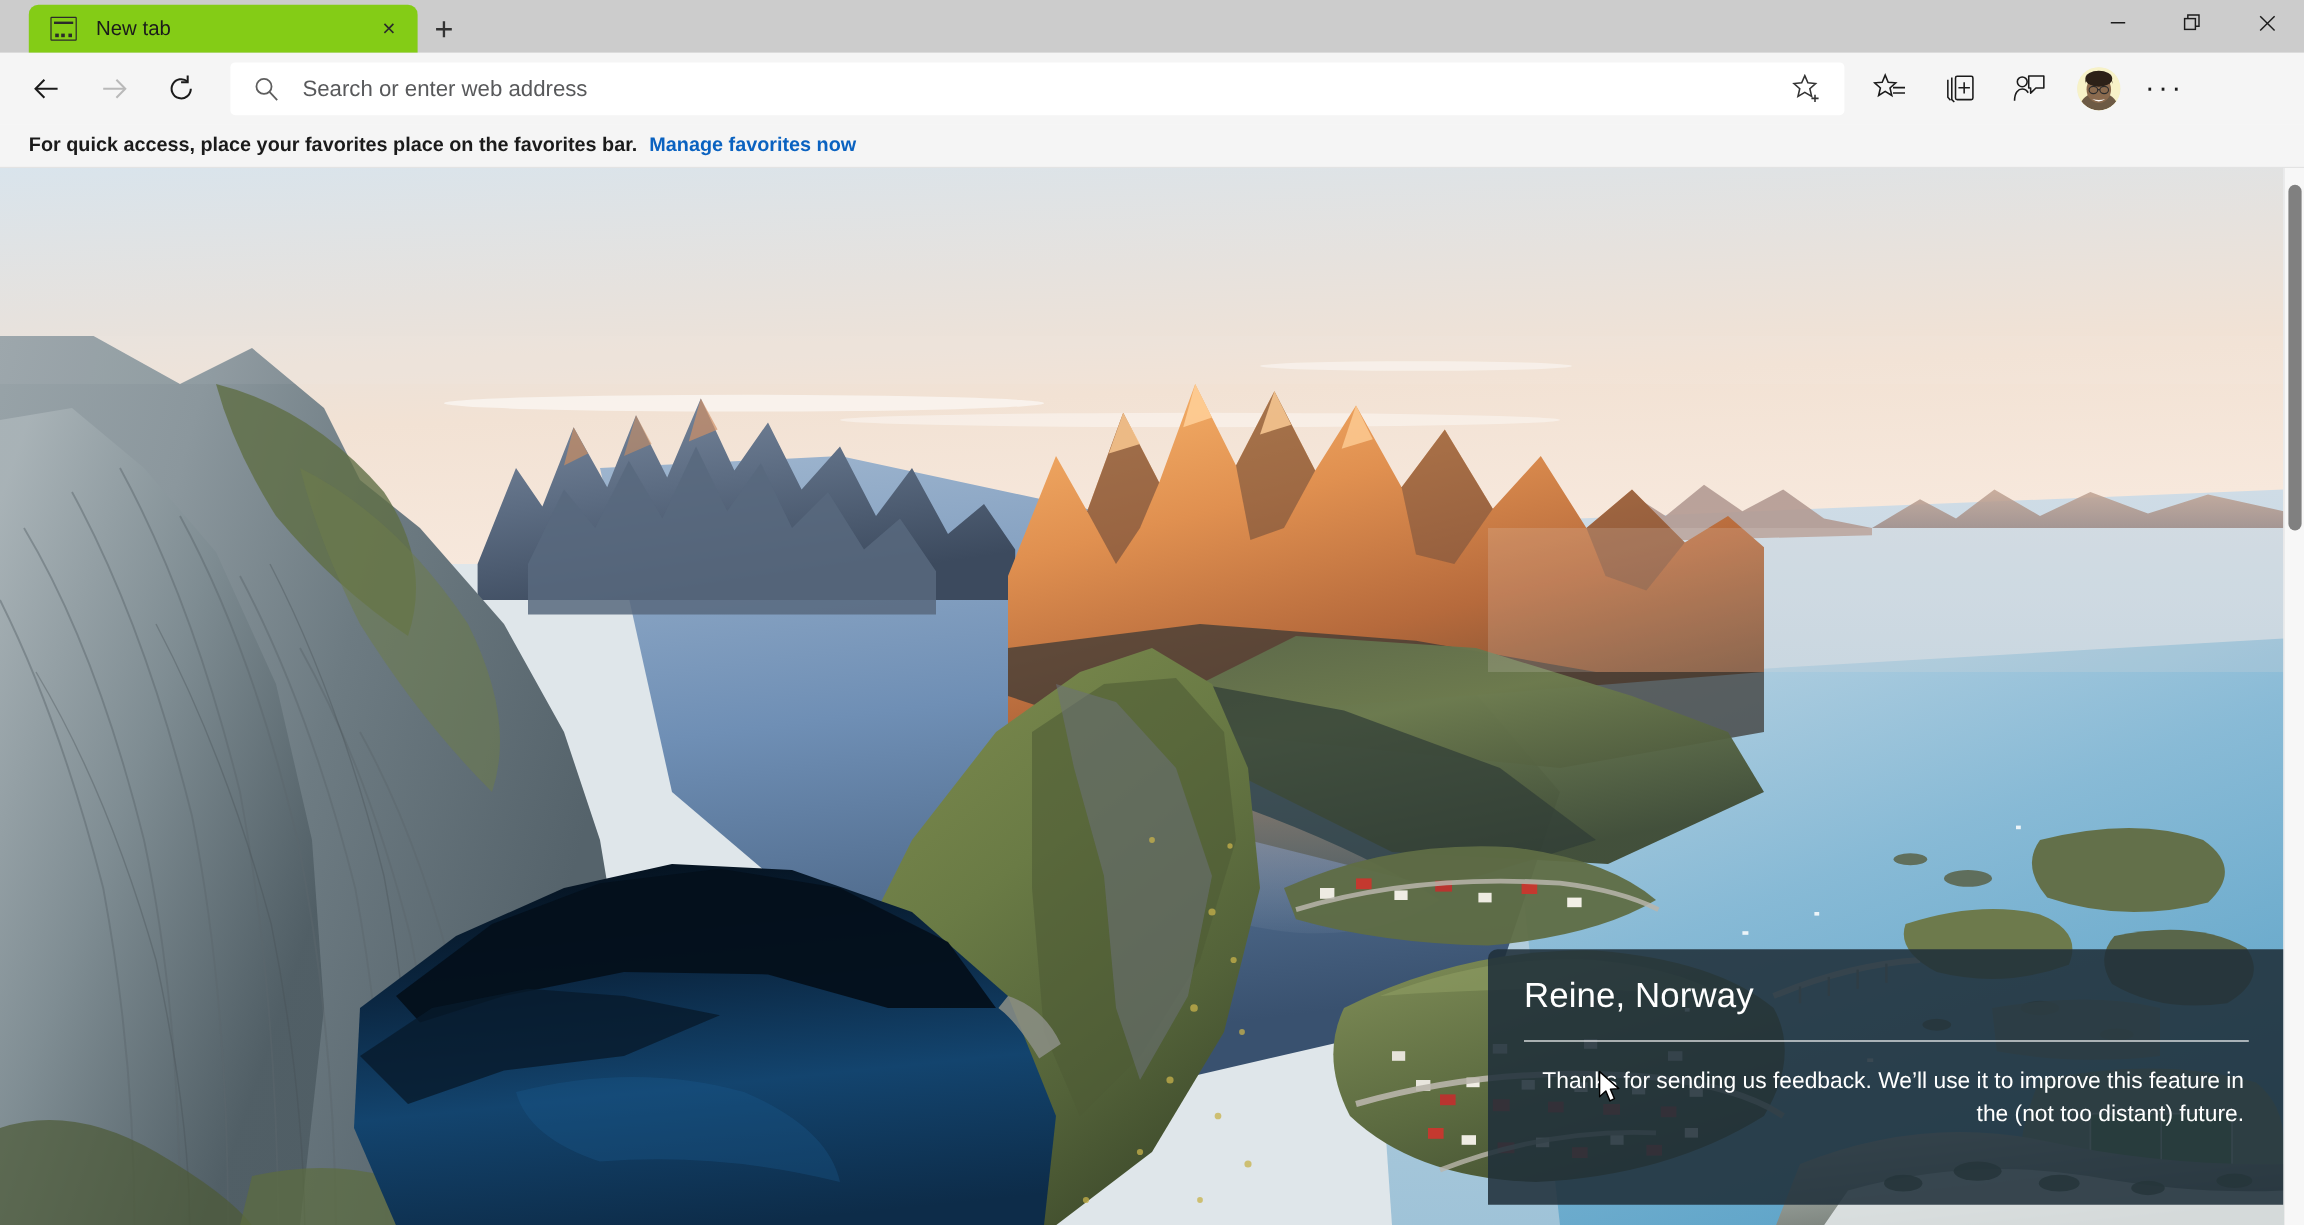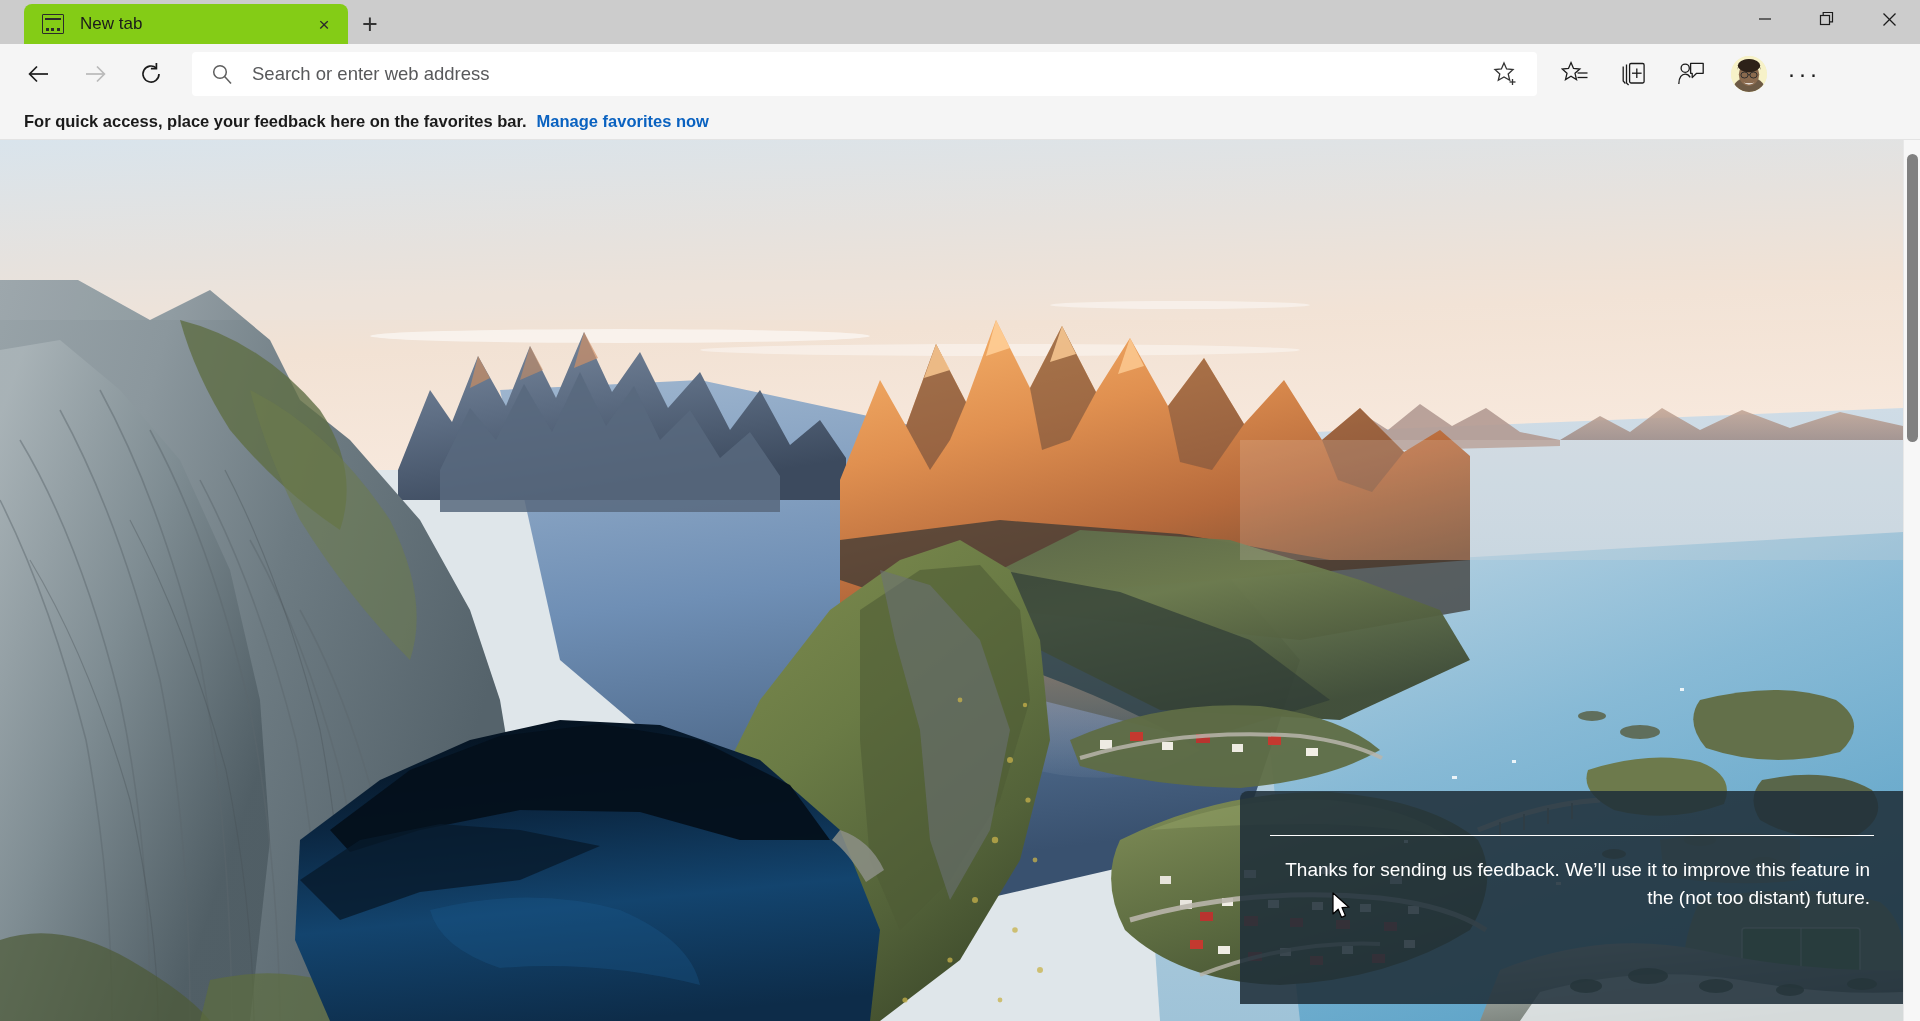--- a/index.html
+++ b/index.html
@@ -408,21 +408,21 @@
         <line x1="17.1" y1="18.7" x2="18.9" y2="18.7" stroke="#2b2b2b" stroke-width="0.9"></line>
         <path d="M12.5 26.5 Q18 30.5 23.5 26.5 Q18 28.2 12.5 26.5 Z" fill="#ffffff"></path>
       </g>
     </svg>
   </div>
 
   <div class="more-dots">···</div>
 </div>
 
 <div class="favbar">
-  <span class="prompt">For quick access, place your feedback here on the favorites bar.</span>
+  <span class="prompt">For quick access, place your favorites place on the favorites bar.</span>
   <span class="manage-link">Manage favorites now</span>
 </div>
 
 <div class="content">
 
   <div class="wallpaper">
     <svg viewBox="0 0 1903 881" preserveAspectRatio="none">
       <defs>
         <linearGradient id="sky" x1="0" y1="0" x2="0.25" y2="1">
           <stop offset="0%" stop-color="#d9e4ec"></stop>
@@ -700,20 +700,21 @@
         <ellipse cx="1790" cy="850" rx="14" ry="6"></ellipse>
         <ellipse cx="1862" cy="844" rx="15" ry="6"></ellipse>
       </g>
 
       <rect x="1240" y="300" width="663" height="120" fill="#e7dfd8" opacity="0.18"></rect>
       <rect x="0" y="140" width="1903" height="40" fill="#ffffff" opacity="0.05"></rect>
     </svg>
   </div>
 
   <div class="info-card">
+    <div class="info-title">Reine, Norway</div>
     <div class="info-divider"></div>
     <div class="info-body">Thanks for sending us feedback. We’ll use it to improve this feature in the (not too distant) future.</div>
   </div>
 
   <div class="scrollbar-track">
     <div class="scrollbar-thumb"></div>
   </div>
 
   <div class="cursor">
     <svg width="22" height="30" viewBox="0 0 22 30">

